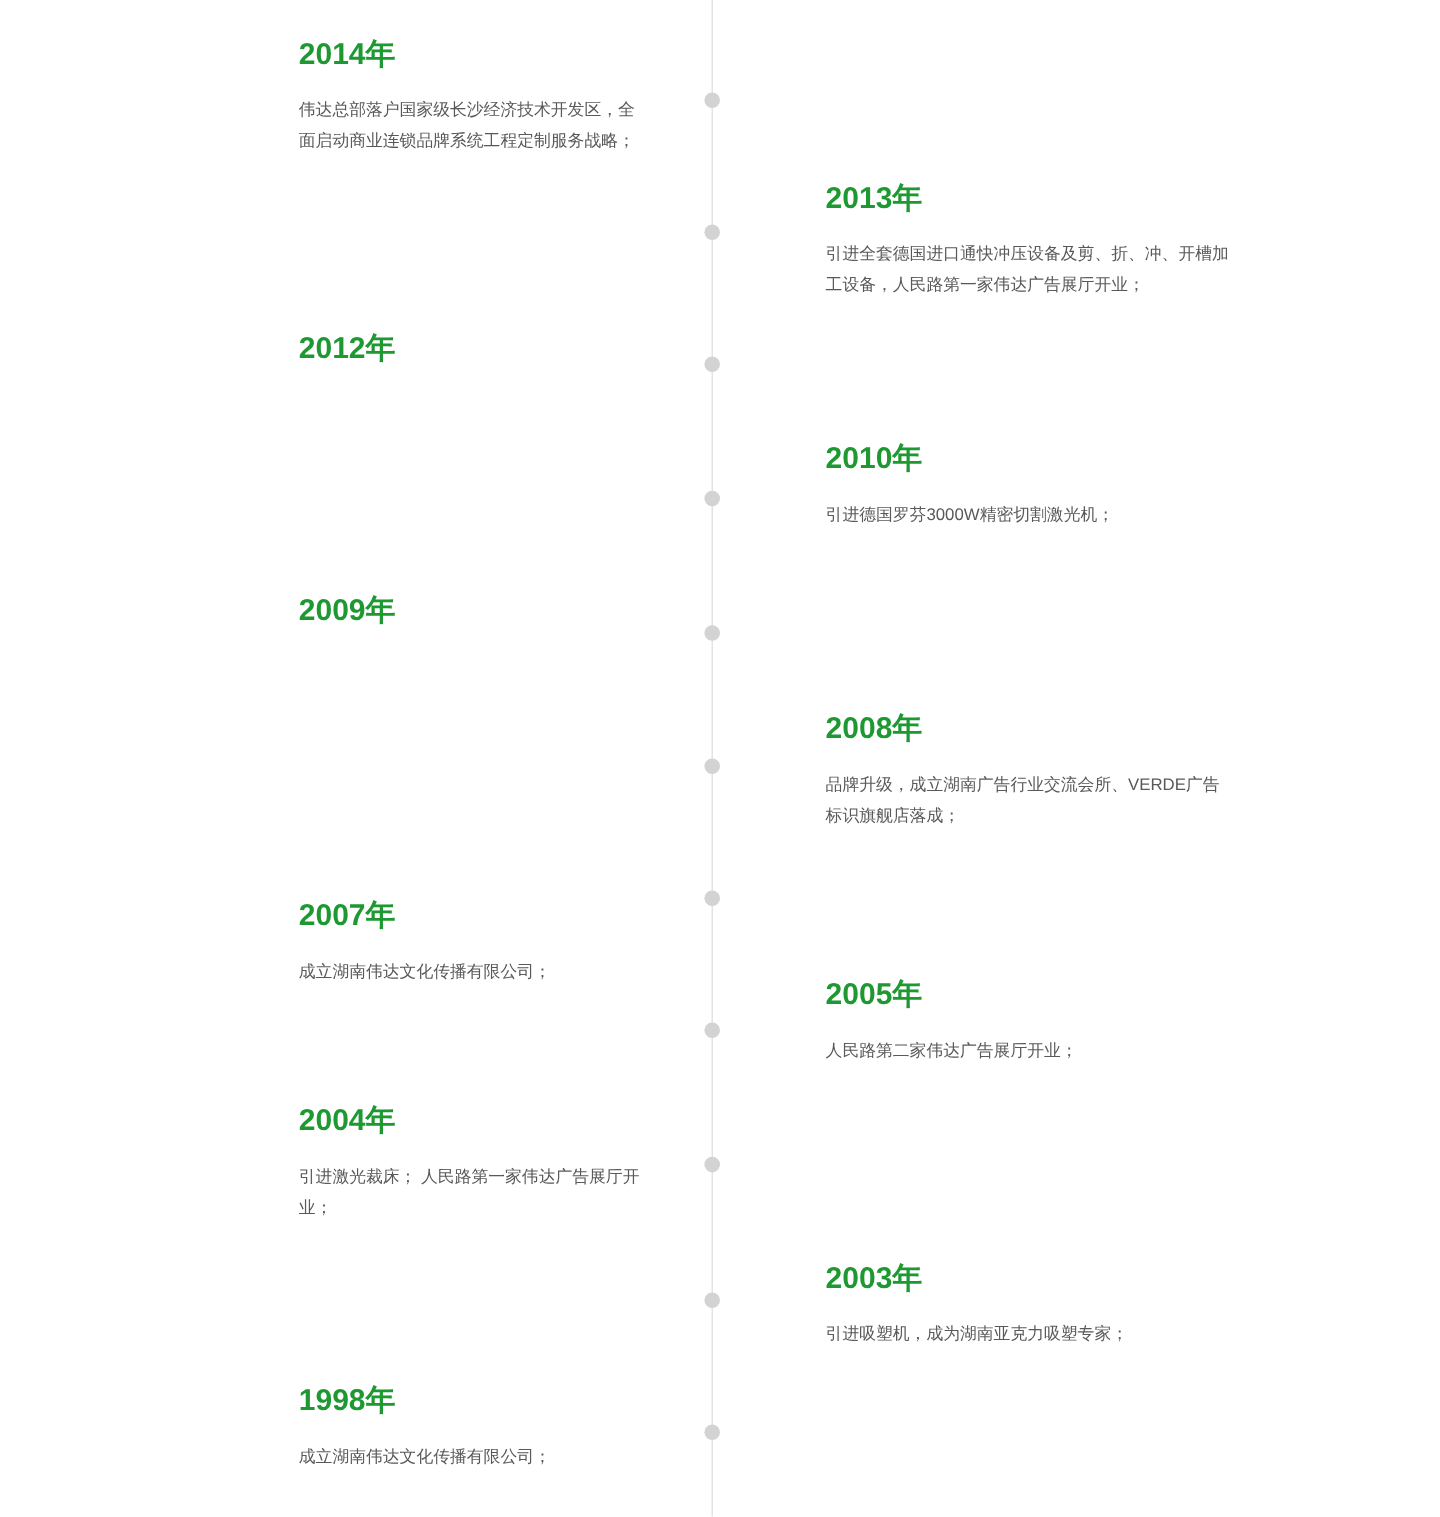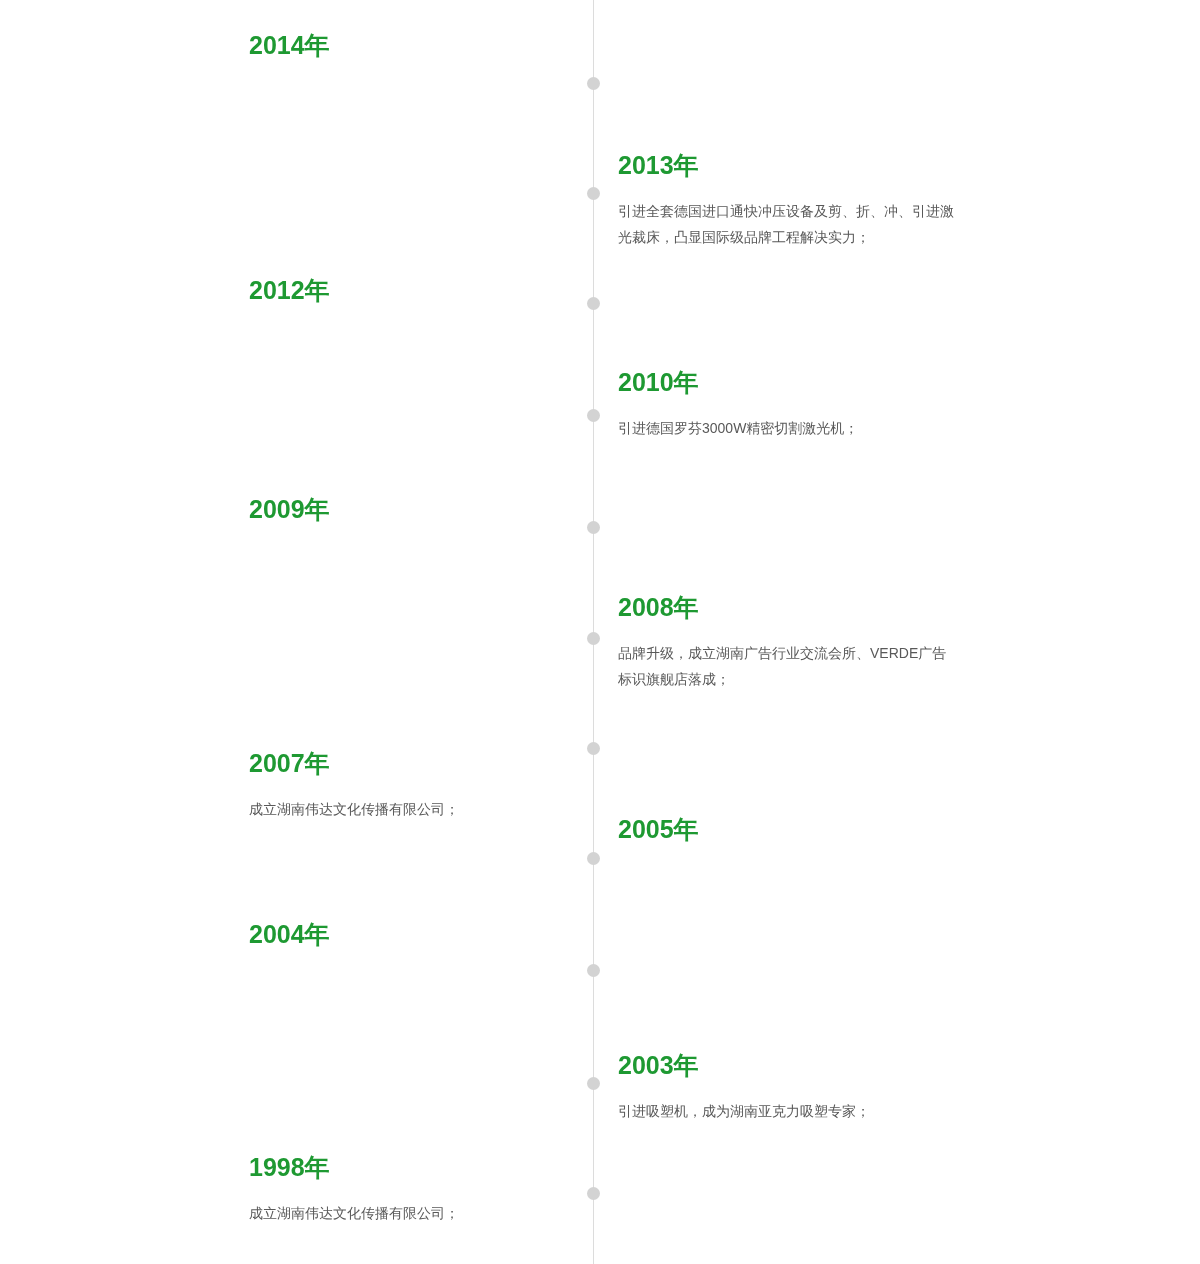--- a/index.html
+++ b/index.html
@@ -34,21 +34,21 @@
     background: #d3d3d3;
   }
   .entry {
     position: absolute;
   }
   .entry.left {
     left: 249px;
     width: 292px;
   }
   .entry.right {
-    left: 618px;
+    left: 688px;
     width: 336px;
   }
   .entry .year {
     margin: 0 0 20px 0;
     font-size: 25px;
     line-height: 25px;
     font-weight: bold;
     color: #1e9932;
   }
   .entry .desc {
@@ -72,25 +72,26 @@
   <div class="dot" style="top:521px"></div>
   <div class="dot" style="top:632px"></div>
   <div class="dot" style="top:742px"></div>
   <div class="dot" style="top:852px"></div>
   <div class="dot" style="top:964px"></div>
   <div class="dot" style="top:1077px"></div>
   <div class="dot" style="top:1187px"></div>
 
   <div class="entry left" style="top:33px">
     <h3 class="year">2014年</h3>
+    <p class="desc">伟达总部落户国家级长沙经济技术开发区，全面启动商业连锁品牌系统工程定制服务战略；</p>
   </div>
 
   <div class="entry right" style="top:153px">
     <h3 class="year">2013年</h3>
-    <p class="desc">引进全套德国进口通快冲压设备及剪、折、冲、引进激光裁床，凸显国际级品牌工程解决实力；</p>
+    <p class="desc">引进全套德国进口通快冲压设备及剪、折、冲、开槽加工设备，人民路第一家伟达广告展厅开业；</p>
   </div>
 
   <div class="entry left" style="top:278px">
     <h3 class="year">2012年</h3>
   </div>
 
   <div class="entry right" style="top:370px">
     <h3 class="year">2010年</h3>
     <p class="desc">引进德国罗芬3000W精密切割激光机；</p>
   </div>
@@ -104,24 +105,26 @@
     <p class="desc">品牌升级，成立湖南广告行业交流会所、VERDE广告标识旗舰店落成；</p>
   </div>
 
   <div class="entry left" style="top:751px">
     <h3 class="year">2007年</h3>
     <p class="desc">成立湖南伟达文化传播有限公司；</p>
   </div>
 
   <div class="entry right" style="top:817px">
     <h3 class="year">2005年</h3>
+    <p class="desc">人民路第二家伟达广告展厅开业；</p>
   </div>
 
   <div class="entry left" style="top:922px">
     <h3 class="year">2004年</h3>
+    <p class="desc">引进激光裁床； 人民路第一家伟达广告展厅开业；</p>
   </div>
 
   <div class="entry right" style="top:1053px">
     <h3 class="year">2003年</h3>
     <p class="desc">引进吸塑机，成为湖南亚克力吸塑专家；</p>
   </div>
 
   <div class="entry left" style="top:1155px">
     <h3 class="year">1998年</h3>
     <p class="desc">成立湖南伟达文化传播有限公司；</p>

